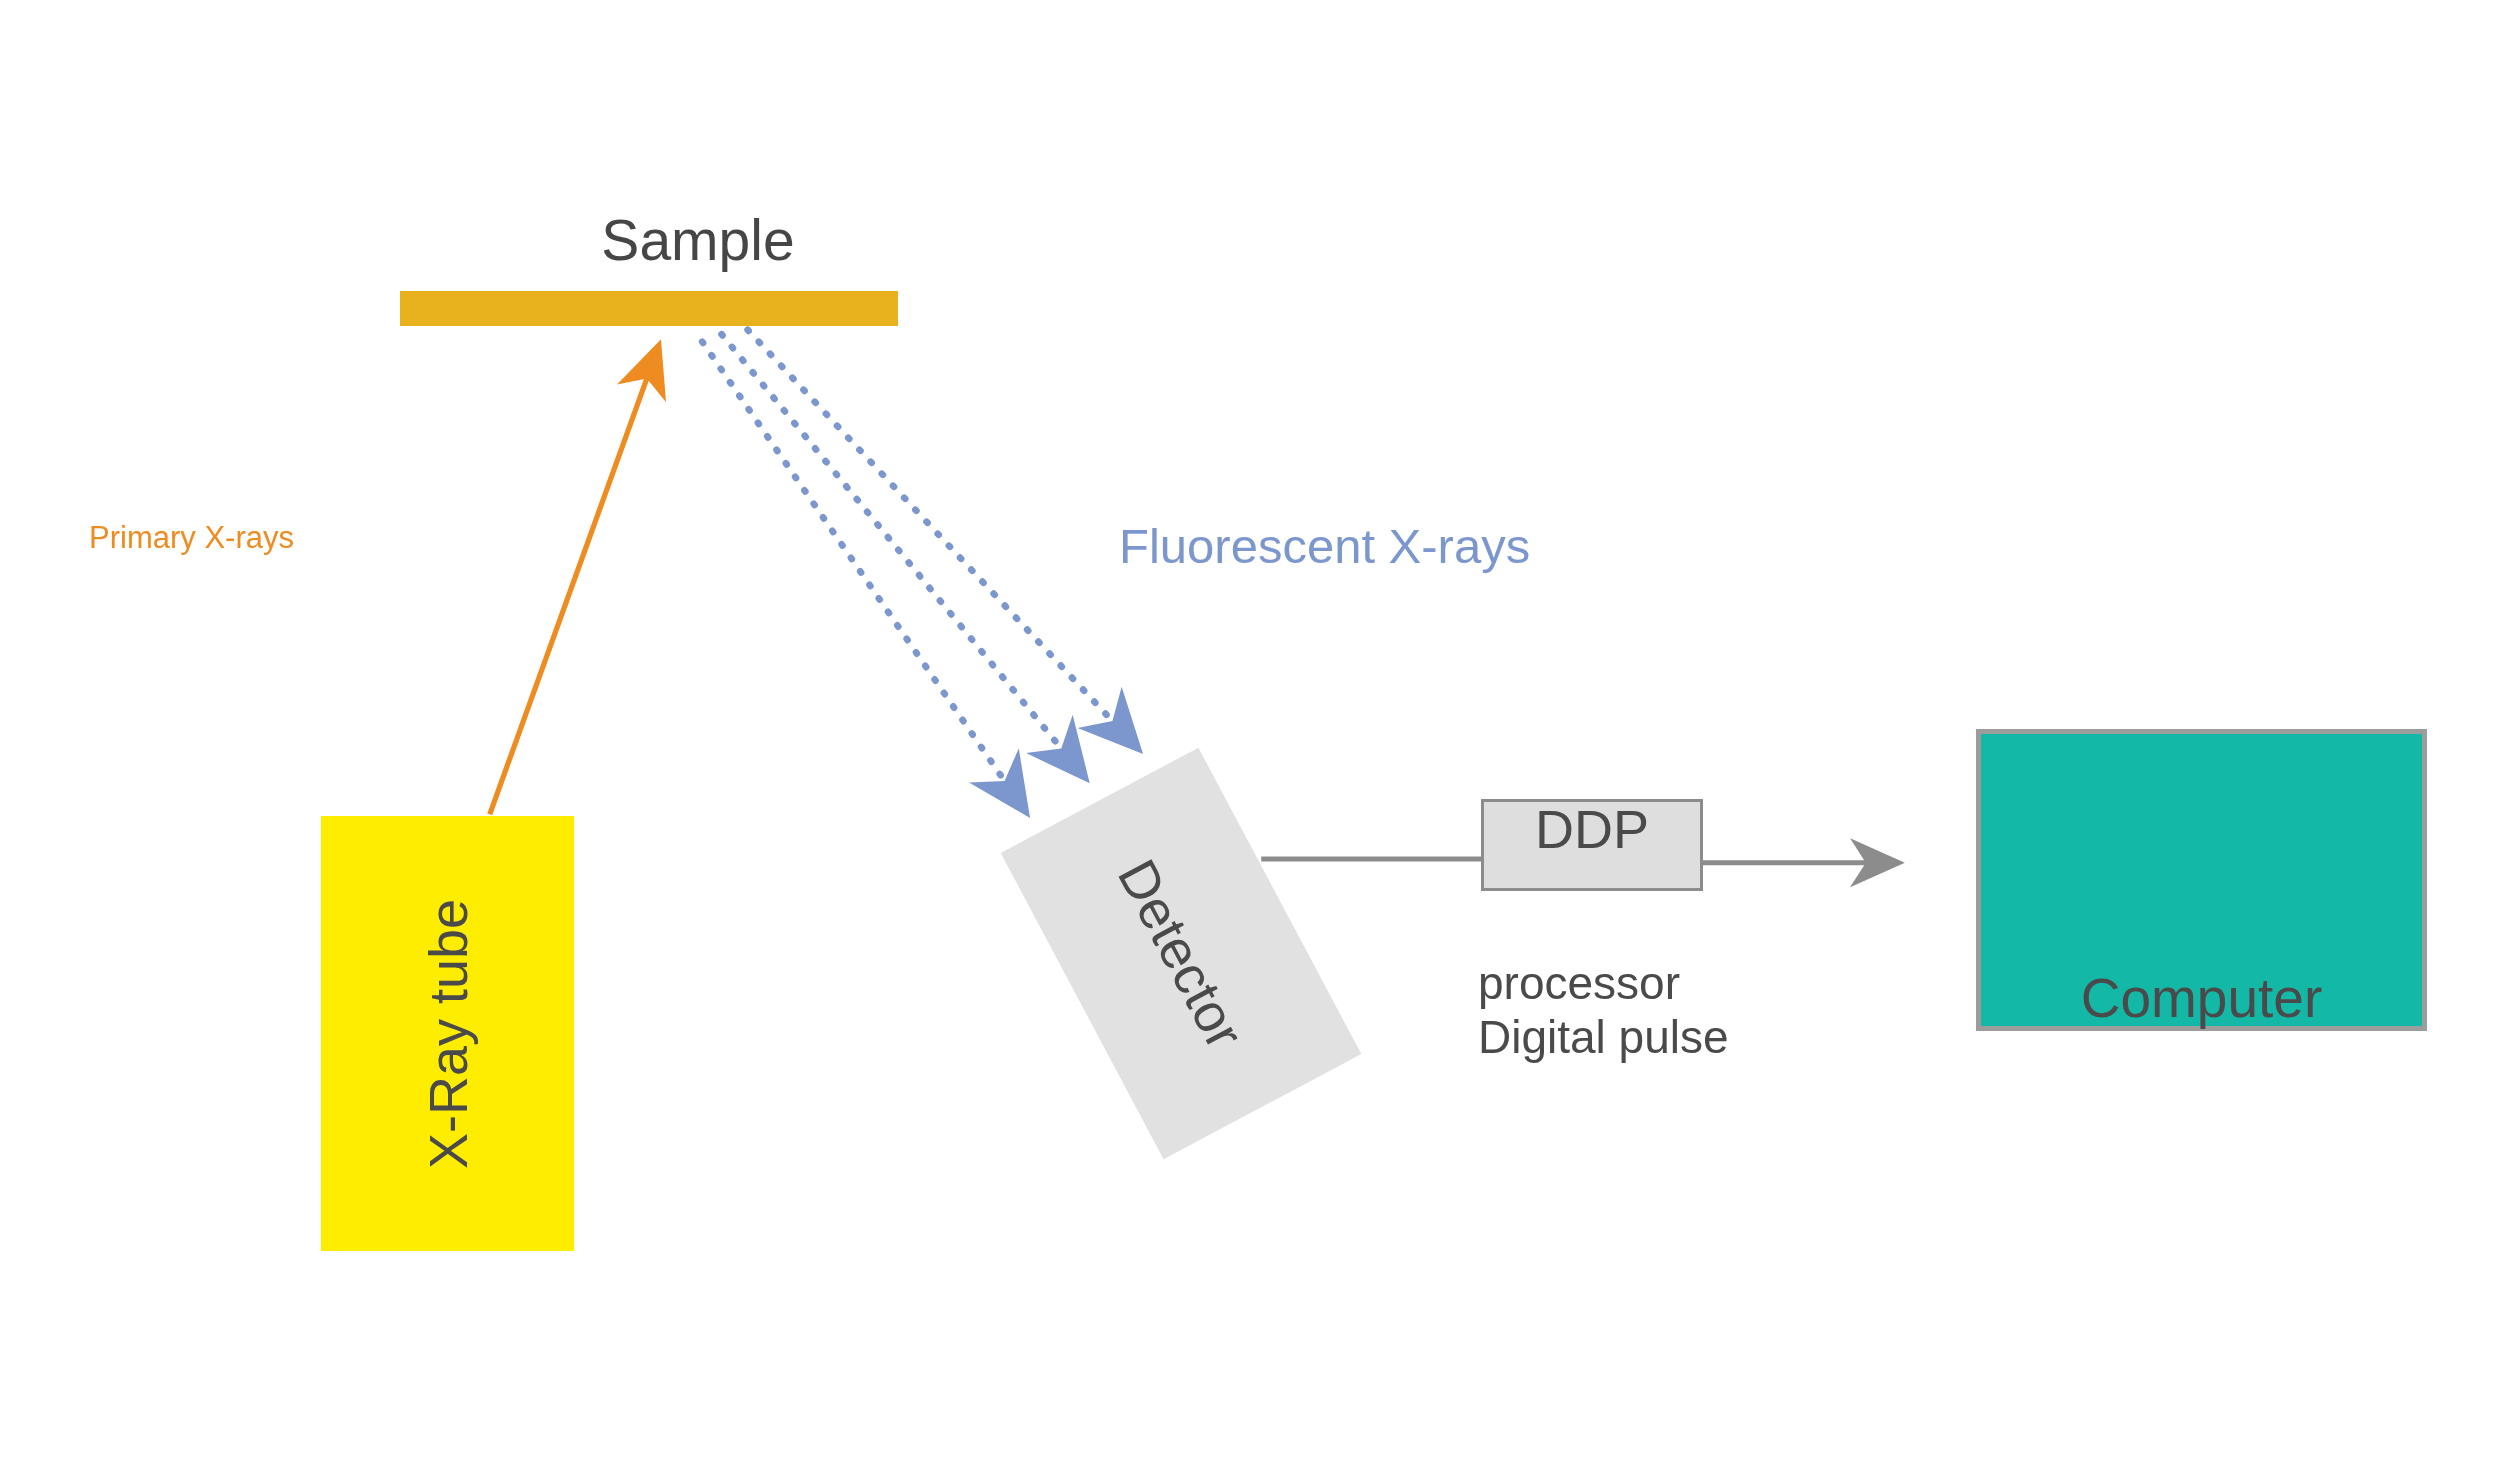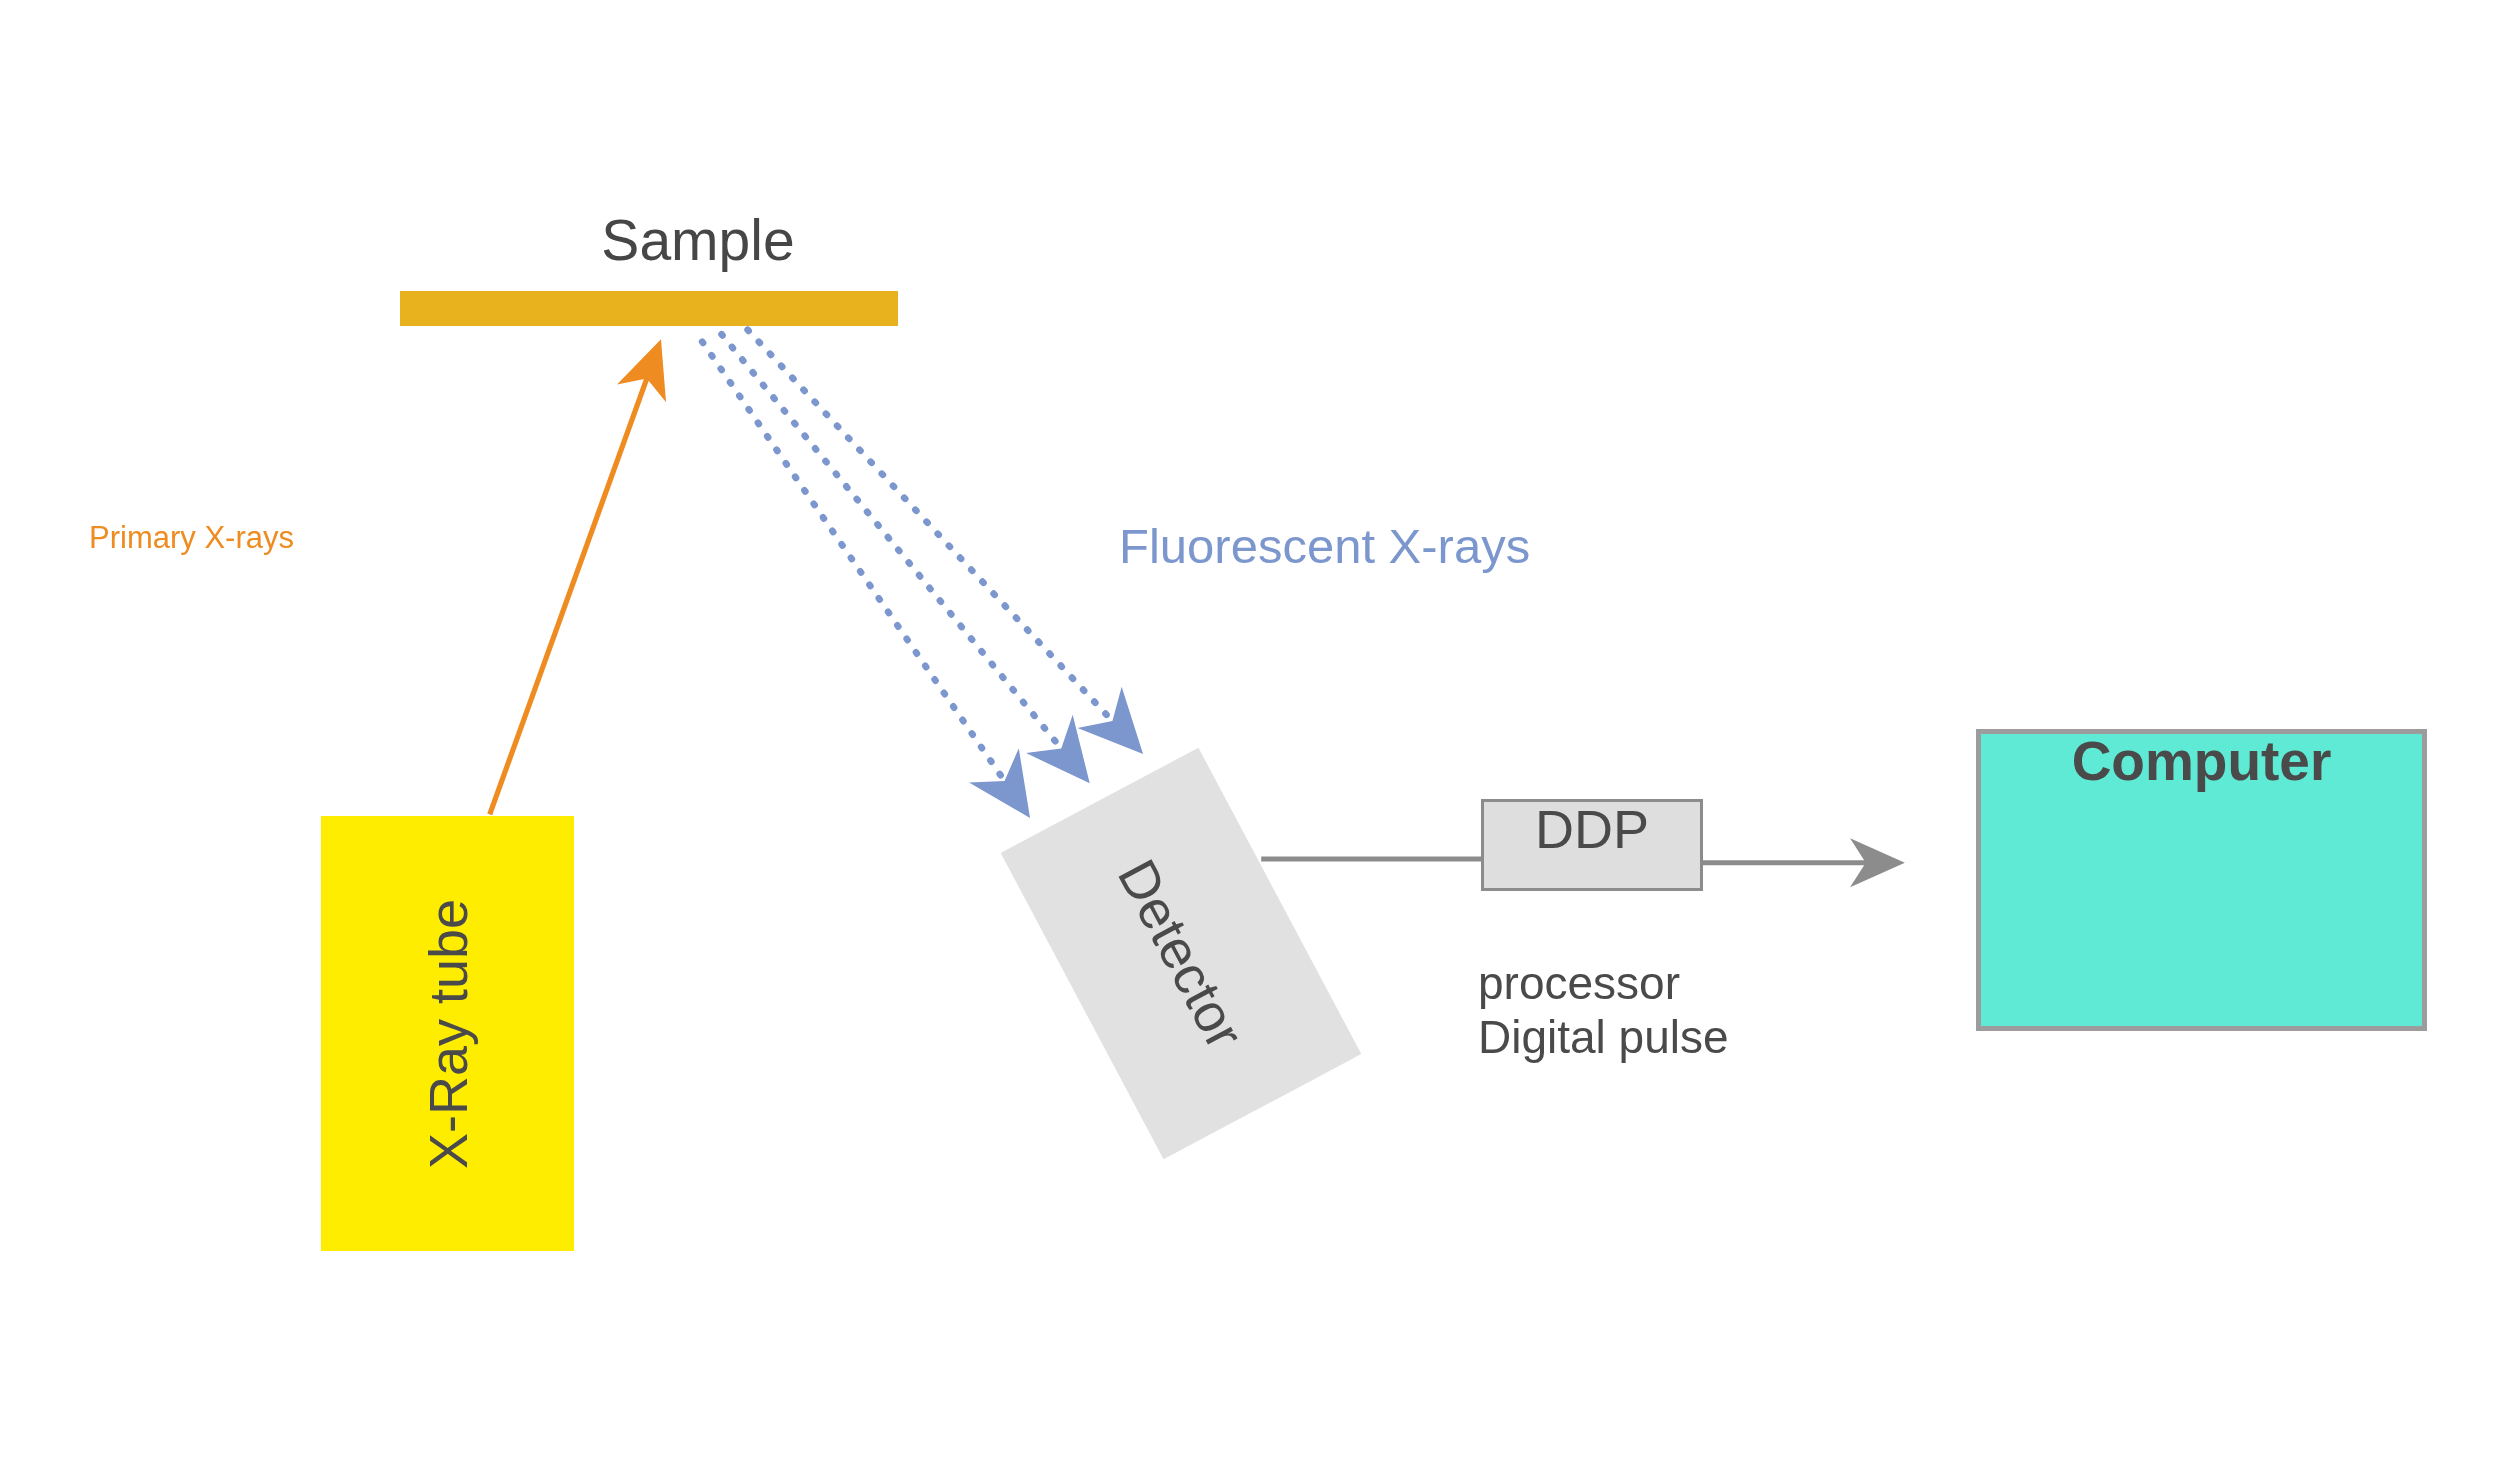--- a/index.html
+++ b/index.html
@@ -141,27 +141,26 @@
     line-height: 1.18;
   }
 
   
   .computer-box {
     position: absolute;
     left: 1976px;
     top: 729px;
     width: 451px;
     height: 302px;
-    background: #5eead4;
+    background: #14b8a6;
     border: 5.2px solid #9C9C9C;
     box-sizing: border-box;
     display: flex;
-    align-items: flex-start;
+    align-items: flex-end;
     justify-content: center;
-    font-weight: bold;
   }
   .computer-label {
     font-size: 55px;
     color: #4A4A4A;
     line-height: 1;
     white-space: nowrap;
   }
 </style>
 </head>
 <body>

